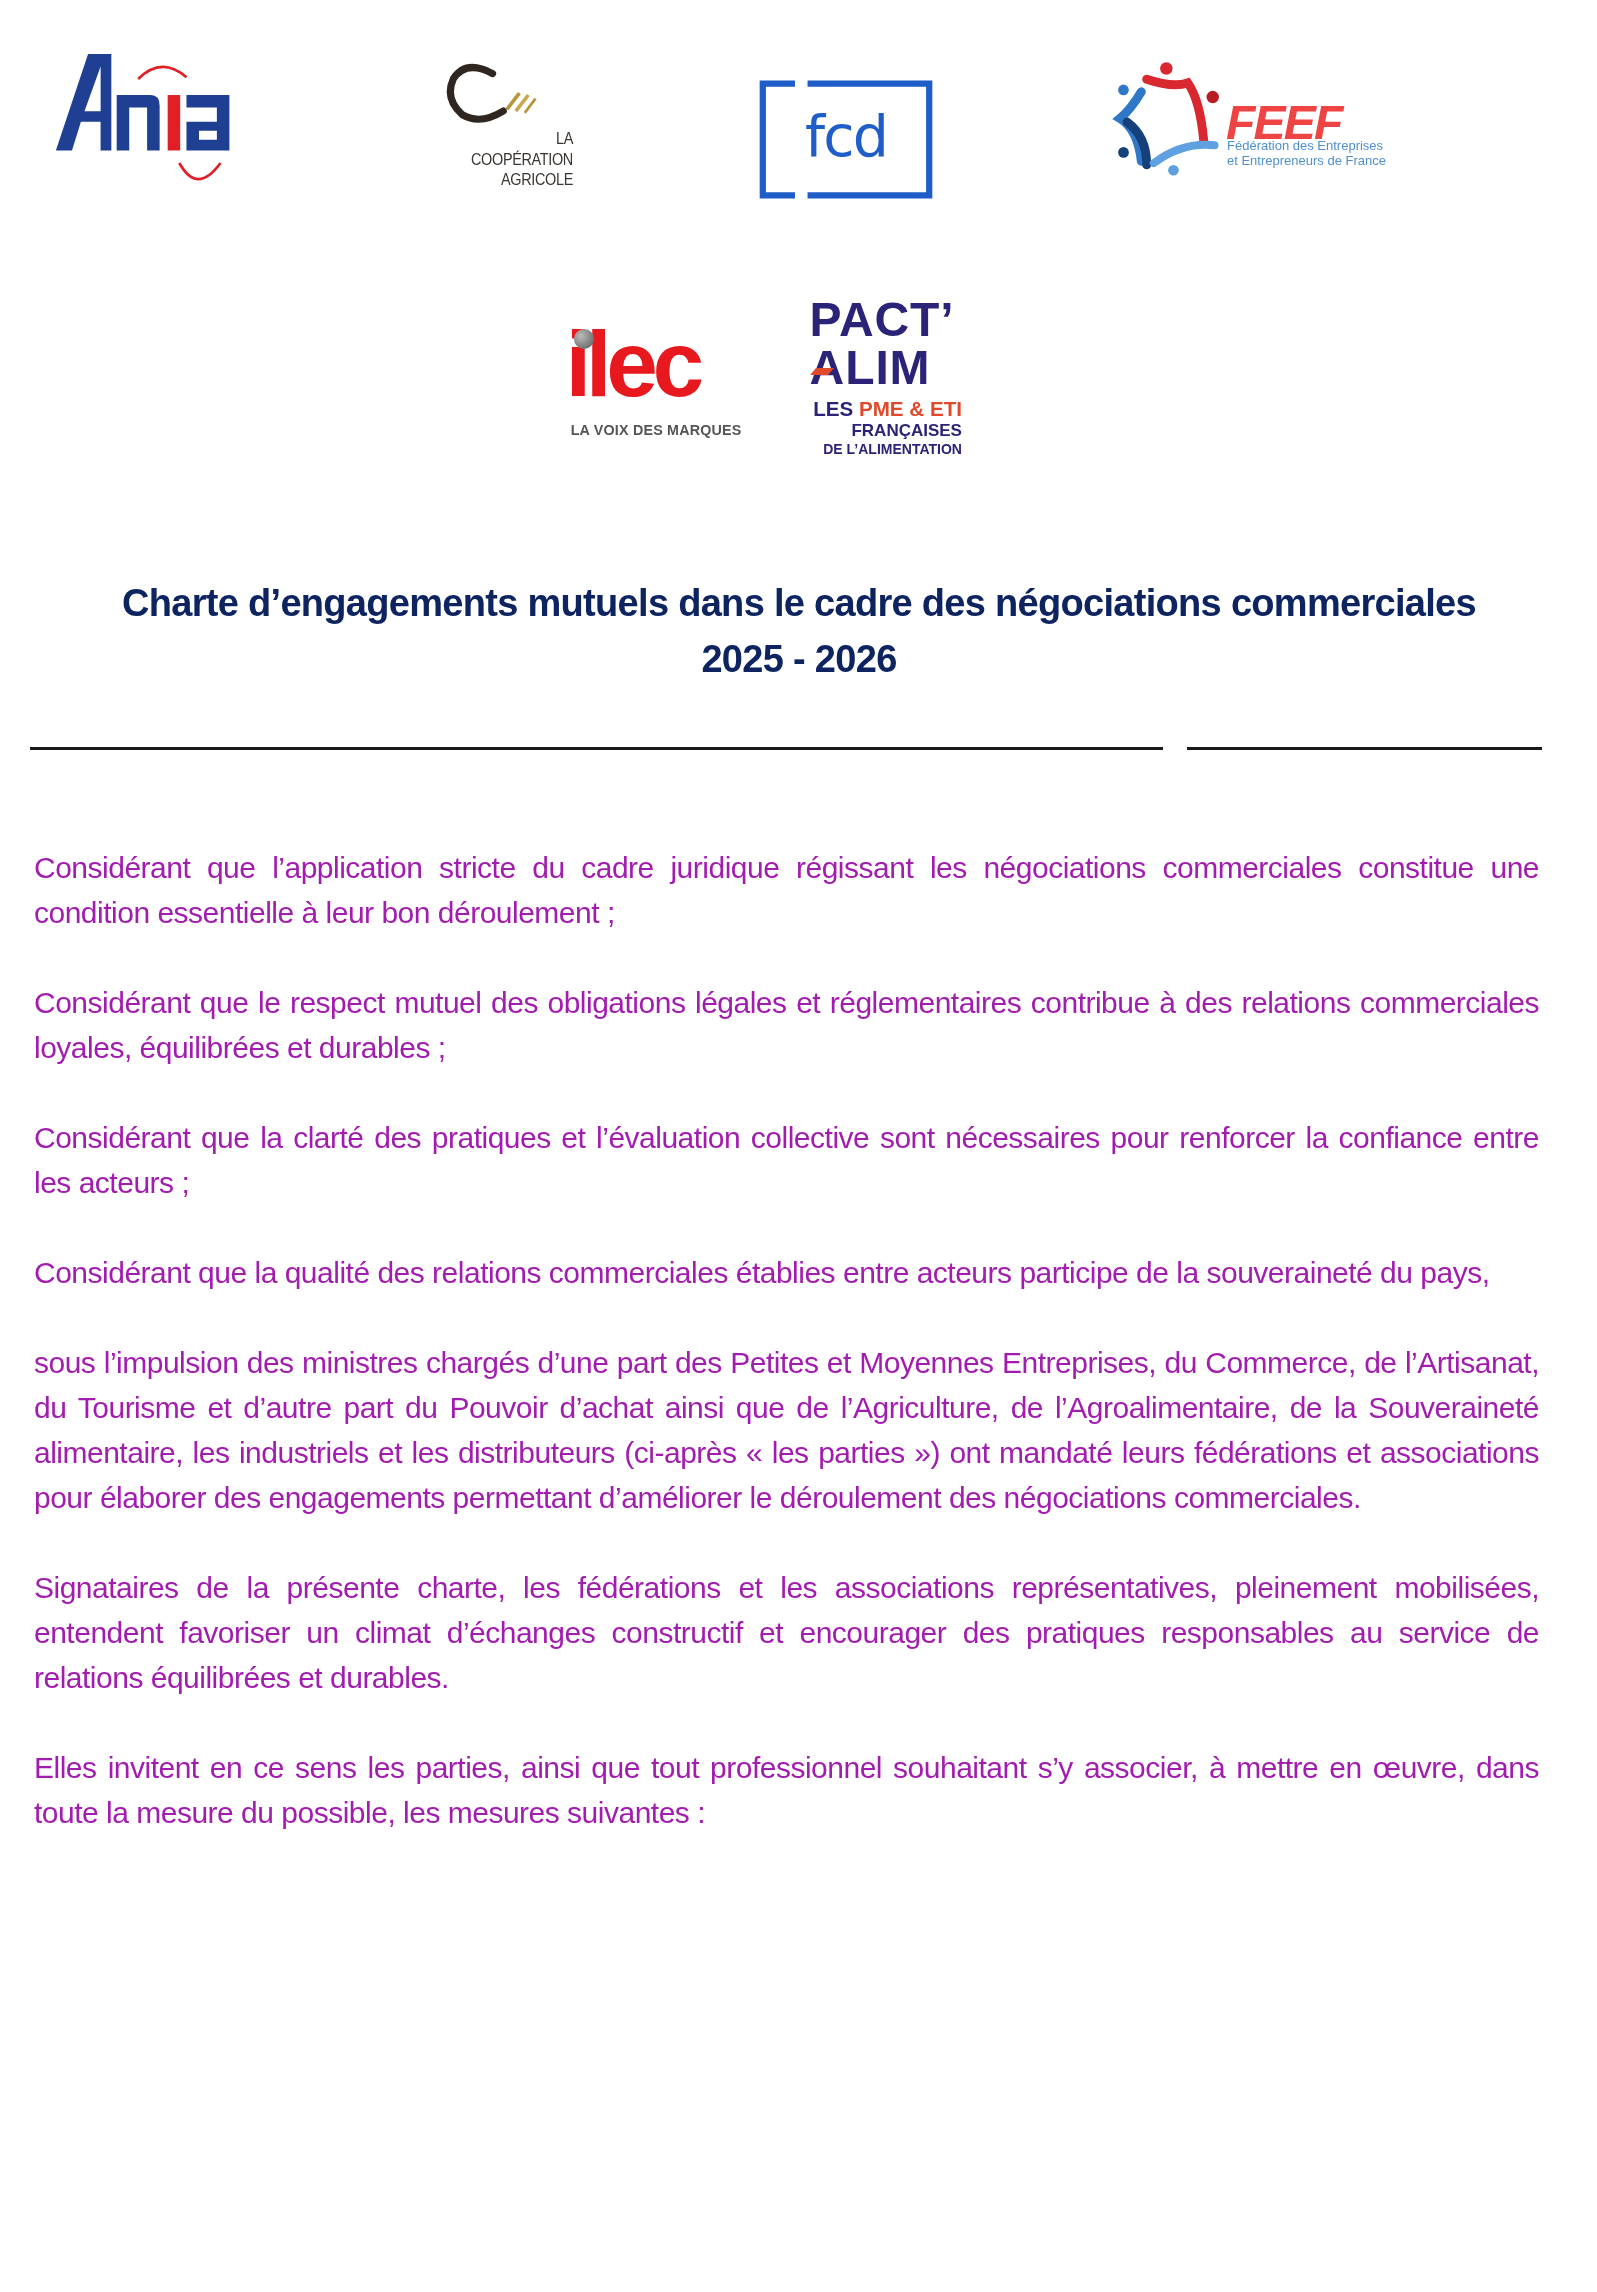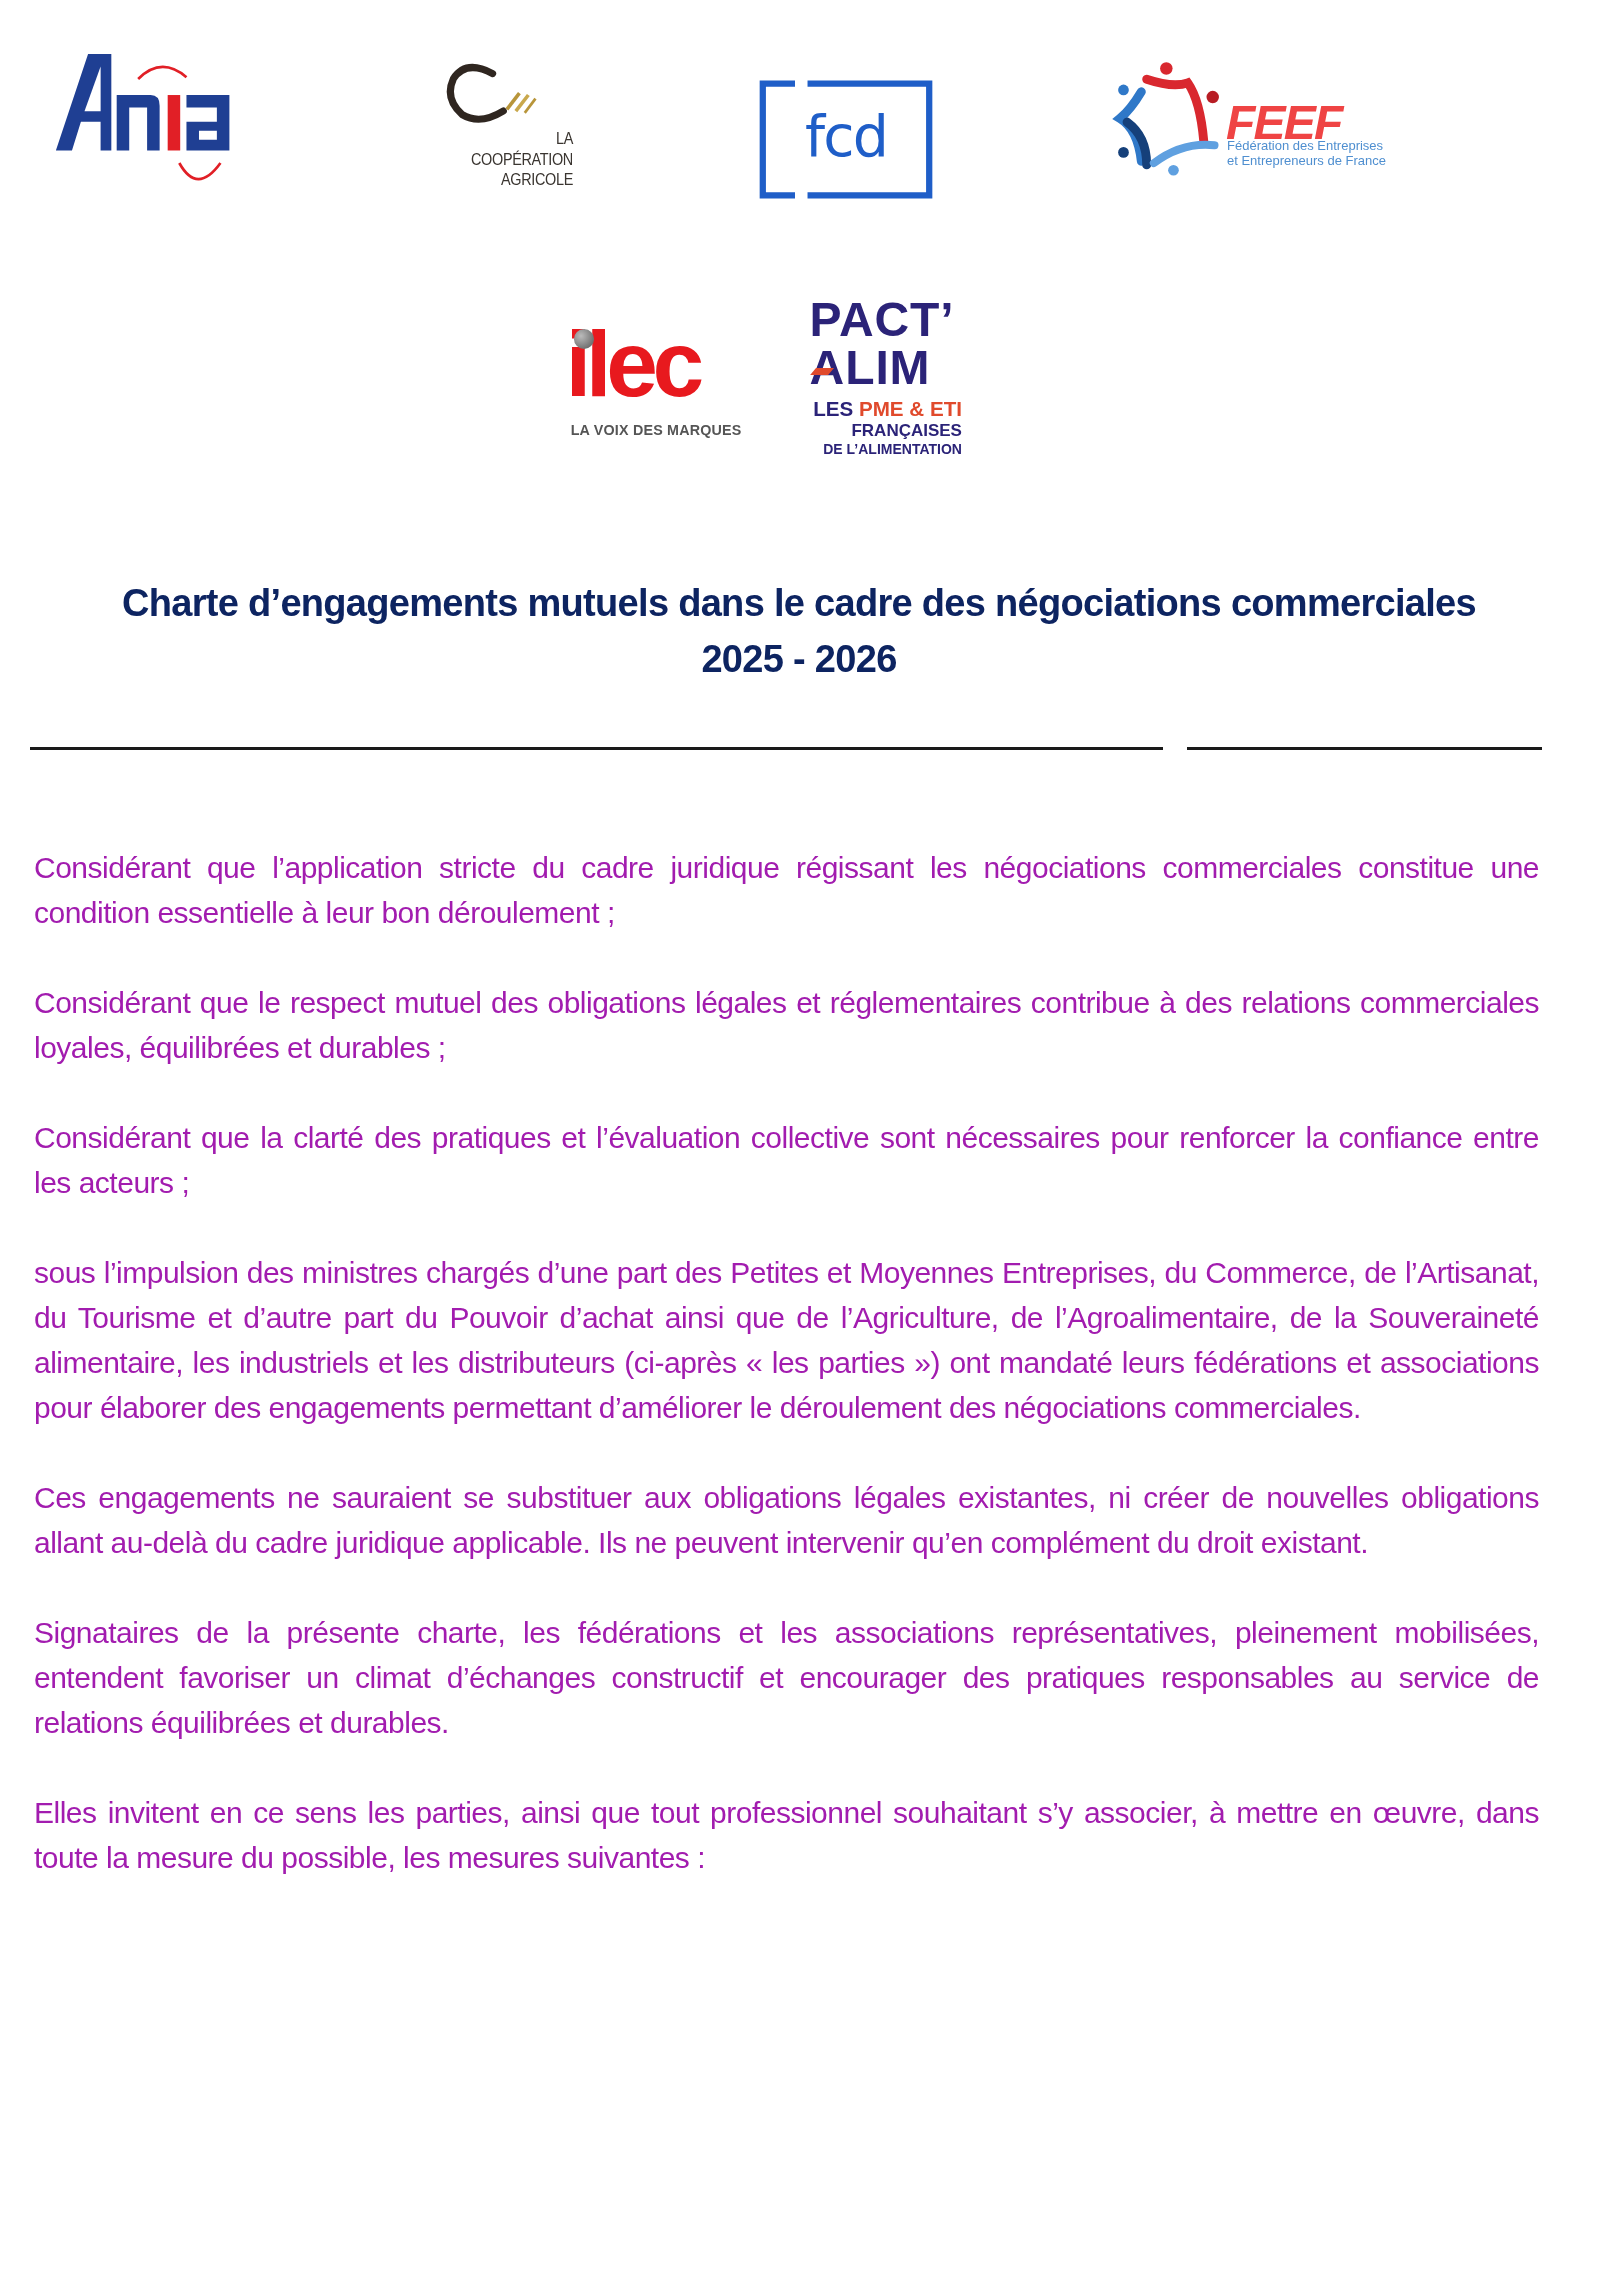--- a/index.html
+++ b/index.html
@@ -130,18 +130,18 @@
 <div class="title" id="title-line1">Charte d’engagements mutuels dans le cadre des négociations commerciales</div>
 <div class="title" id="title-line2">2025 - 2026</div>
 
 <div class="rule" id="rule-left"></div>
 <div class="rule" id="rule-right"></div>
 
 <div class="body-text" id="body">
   <p>Considérant que l’application stricte du cadre juridique régissant les négociations commerciales constitue une condition essentielle à leur bon déroulement ;</p>
   <p>Considérant que le respect mutuel des obligations légales et réglementaires contribue à des relations commerciales loyales, équilibrées et durables ;</p>
   <p>Considérant que la clarté des pratiques et l’évaluation collective sont nécessaires pour renforcer la confiance entre les acteurs ;</p>
+  <p>Considérant que la qualité des relations commerciales établies entre acteurs participe de la souveraineté du pays,</p>
   <p>sous l’impulsion des ministres chargés d’une part des Petites et Moyennes Entreprises, du Commerce, de l’Artisanat, du Tourisme et d’autre part du Pouvoir d’achat ainsi que de l’Agriculture, de l’Agroalimentaire, de la Souveraineté alimentaire, les industriels et les distributeurs (ci-après « les parties ») ont mandaté leurs fédérations et associations pour élaborer des engagements permettant d’améliorer le déroulement des négociations commerciales.</p>
-  <p>Ces engagements ne sauraient se substituer aux obligations légales existantes, ni créer de nouvelles obligations allant au-delà du cadre juridique applicable. Ils ne peuvent intervenir qu’en complément du droit existant.</p>
   <p>Signataires de la présente charte, les fédérations et les associations représentatives, pleinement mobilisées, entendent favoriser un climat d’échanges constructif et encourager des pratiques responsables au service de relations équilibrées et durables.</p>
   <p>Elles invitent en ce sens les parties, ainsi que tout professionnel souhaitant s’y associer, à mettre en œuvre, dans toute la mesure du possible, les mesures suivantes :</p>
 </div>
 
 
 </body></html>

